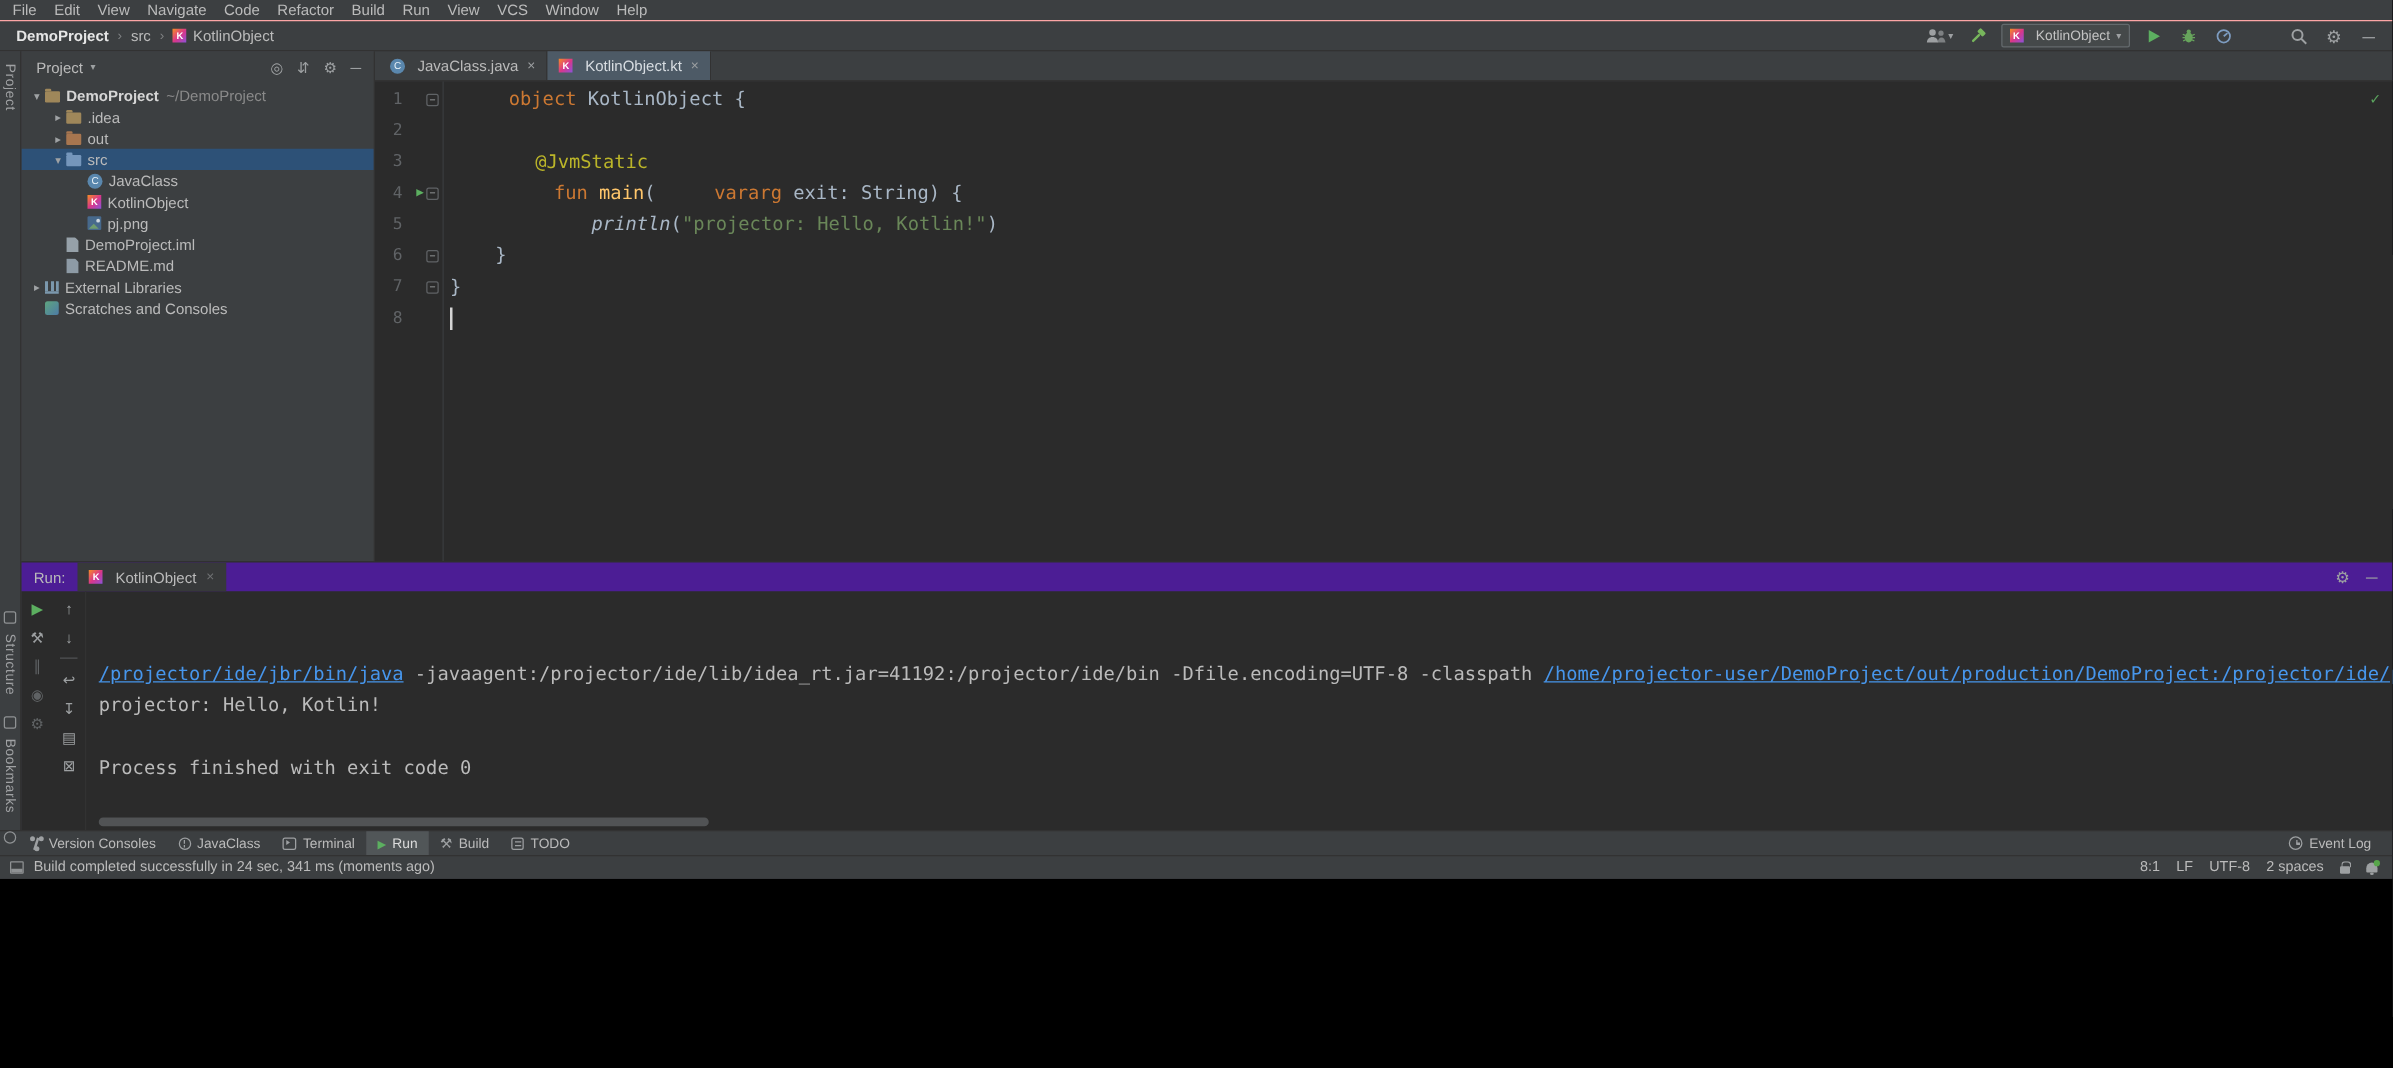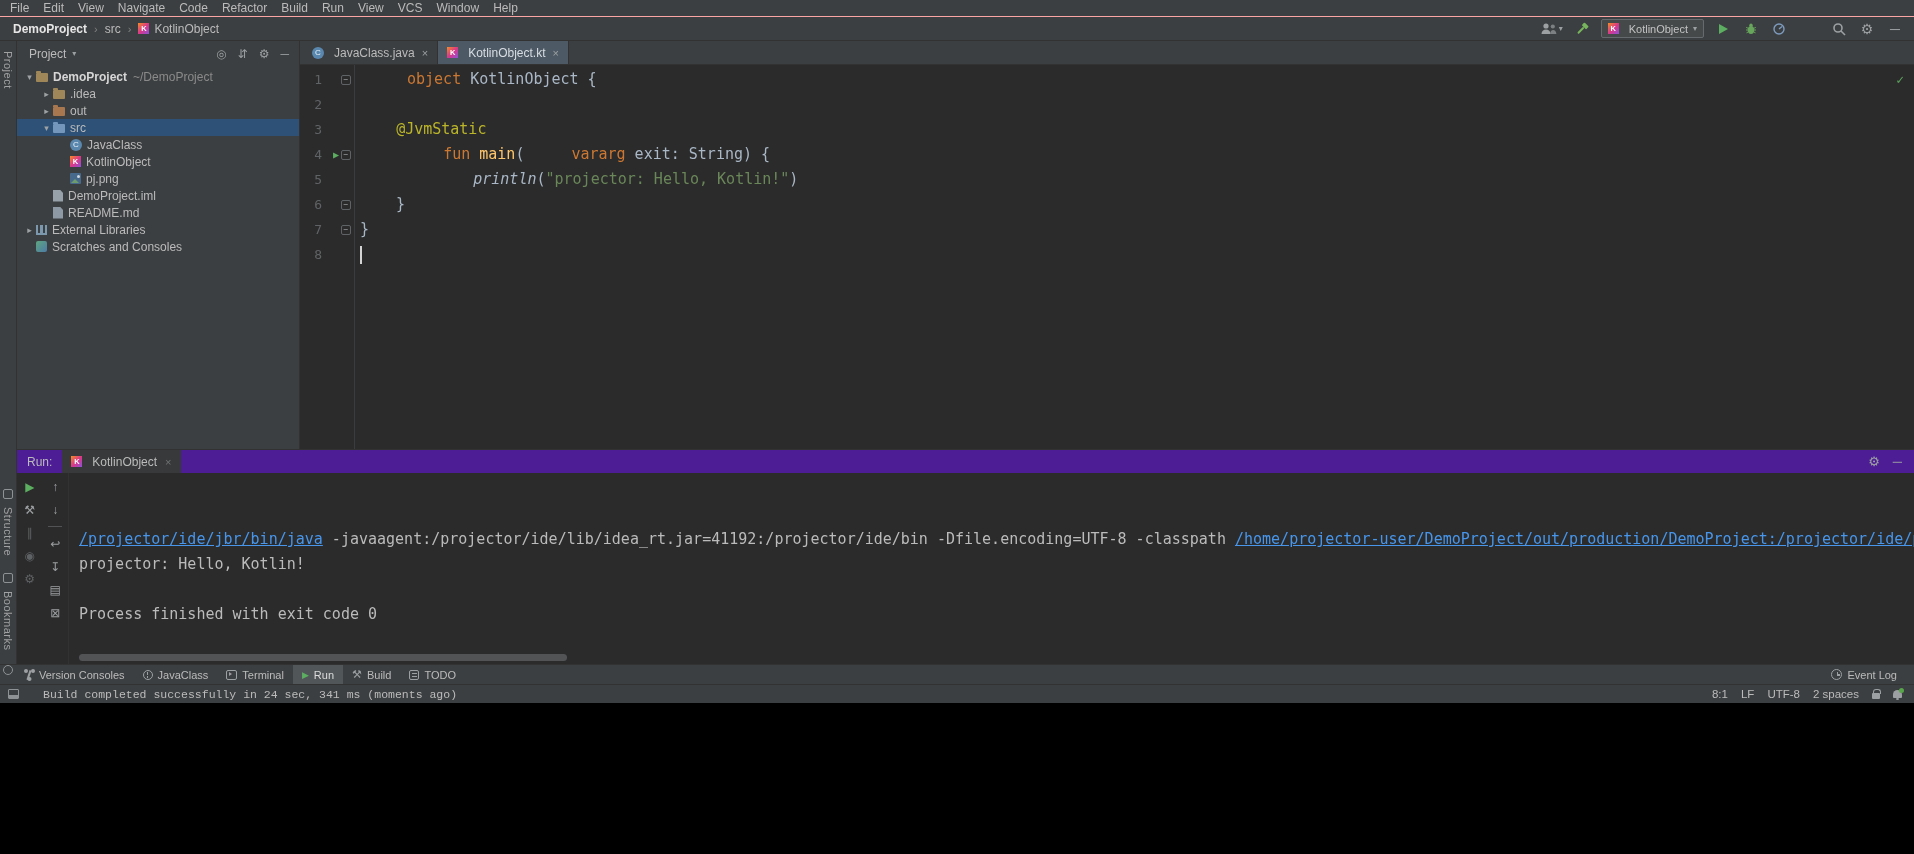--- a/index.html
+++ b/index.html
@@ -78,21 +78,21 @@
   .code-area { flex: 1; position: relative; font-family: "DejaVu Sans Mono", monospace; font-size: 15px; padding-top: 2px; overflow: hidden; }
   .code-area::before { content: ""; position: absolute; left: 54px; top: 0; bottom: 0; width: 1px; background: #3a3d3f; }
   .line { display: flex; height: 25px; align-items: center; }
   .ln { width: 22px; text-align: right; color: #606366; font-size: 13px; flex: none; font-family: "DejaVu Sans Mono", monospace; }
   .gut { width: 32px; flex: none; display: flex; align-items: center; justify-content: flex-end; padding-right: 3px; gap: 2px; height: 100%; }
   .run-glyph { color: #5caf60; font-size: 10px; }
   .fold { width: 10px; height: 10px; border: 1px solid #606366; border-radius: 2px; font-size: 8px; line-height: 8px; color: #9da0a2; text-align: center; background: transparent; }
   .code { white-space: pre; color: #a9b7c6; padding-left: 6px; line-height: 25px; }
   .kw { color: #cc7832; margin-left: 47px; }
   .fn { color: #ffc66b; }
-  .ann { color: #bbb529; }
+  .ann { color: #bbb529; margin-left: 32px; }
   .str { color: #6a8759; }
   .call { font-style: italic; margin-left: 41px; }
   .caret-bar { display: inline-block; width: 2px; height: 18px; background: #d4d4d4; vertical-align: middle; }
   .check { position: absolute; top: 7px; right: 10px; color: #5ba35e; font-size: 13px; }
 
   
   .run-window { flex: 1; display: flex; flex-direction: column; background: #2b2b2b; border-top: 1px solid #323232; min-height: 0; }
   .run-header { height: 23px; background: #4c1d95; display: flex; align-items: center; font-size: 12px; color: #bbbbbb; padding-left: 10px; flex: none; }
   .run-title { margin-right: 10px; }
   .run-tab { display: flex; align-items: center; gap: 5px; padding: 0 9px; height: 100%; background: #37393a; }
@@ -127,21 +127,21 @@
   .ico-terminal { width: 11px; height: 10px; border: 1.3px solid #9da0a2; border-radius: 2px; position: relative; }
   .ico-terminal::after { content: ""; position: absolute; left: 2px; top: 1.5px; border-left: 3.5px solid #9da0a2; border-top: 2.5px solid transparent; border-bottom: 2.5px solid transparent; }
   .ico-todo { width: 10px; height: 10px; border: 1.3px solid #9da0a2; border-radius: 2px; position: relative; }
   .ico-todo::after { content: ""; position: absolute; left: 1.8px; top: 2px; width: 4.6px; height: 1.3px; background: #9da0a2; box-shadow: 0 3px 0 #9da0a2; }
   .ico-clock { width: 11px; height: 11px; border: 1.3px solid #9da0a2; border-radius: 50%; position: relative; }
   .ico-clock::after { content: ""; position: absolute; left: 4.2px; top: 1.8px; width: 1.3px; height: 3.2px; background: #9da0a2; }
   .ico-clock::before { content: ""; position: absolute; left: 4.2px; top: 4.4px; width: 3px; height: 1.3px; background: #9da0a2; }
 
   
   .status-bar { height: 19px; background: #3c3f41; border-top: 1px solid #323232; display: flex; align-items: center; font-size: 11.5px; color: #bbbbbb; padding: 0 12px 0 8px; flex: none; }
-  .sb-left { display: flex; align-items: center; gap: 24px; font-family: Liberation Mono, monospace; }
+  .sb-left { display: flex; align-items: center; gap: 8px; }
   .ico-window { width: 11px; height: 10px; border: 1.3px solid #8f9294; border-radius: 1px; position: relative; }
   .ico-window::after { content: ""; position: absolute; left: 0; right: 0; bottom: 0; height: 3px; background: #8f9294; }
   .sb-right { margin-left: auto; display: flex; align-items: center; gap: 13px; }
   .ico-lock { width: 8px; height: 6px; background: #9da0a2; border-radius: 1px; position: relative; margin-top: 3px; }
   .ico-lock::before { content: ""; position: absolute; top: -4px; left: 1px; width: 6px; height: 4px; border: 1.4px solid #9da0a2; border-bottom: none; border-radius: 3px 3px 0 0; }
   .ico-bell { width: 9px; height: 8px; background: #9da0a2; border-radius: 5px 5px 1px 1px; position: relative; }
   .ico-bell::after { content: ""; position: absolute; bottom: -2px; left: 3px; width: 3px; height: 2px; background: #9da0a2; border-radius: 50%; }
   .ico-bell::before { content: ""; position: absolute; top: -2px; right: -2px; width: 5px; height: 5px; background: #57a64a; border-radius: 50%; }
 </style>
 </head>

